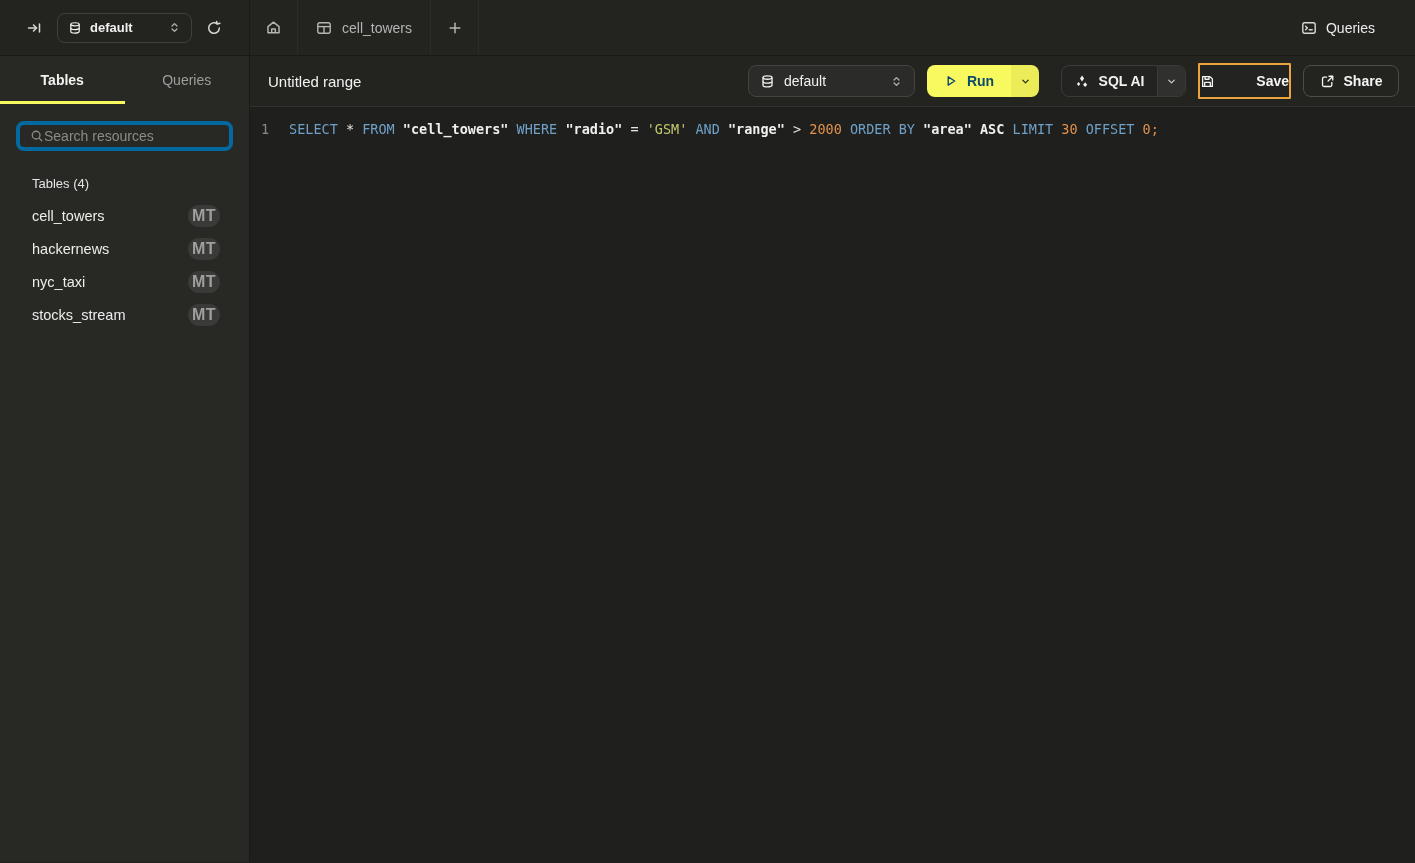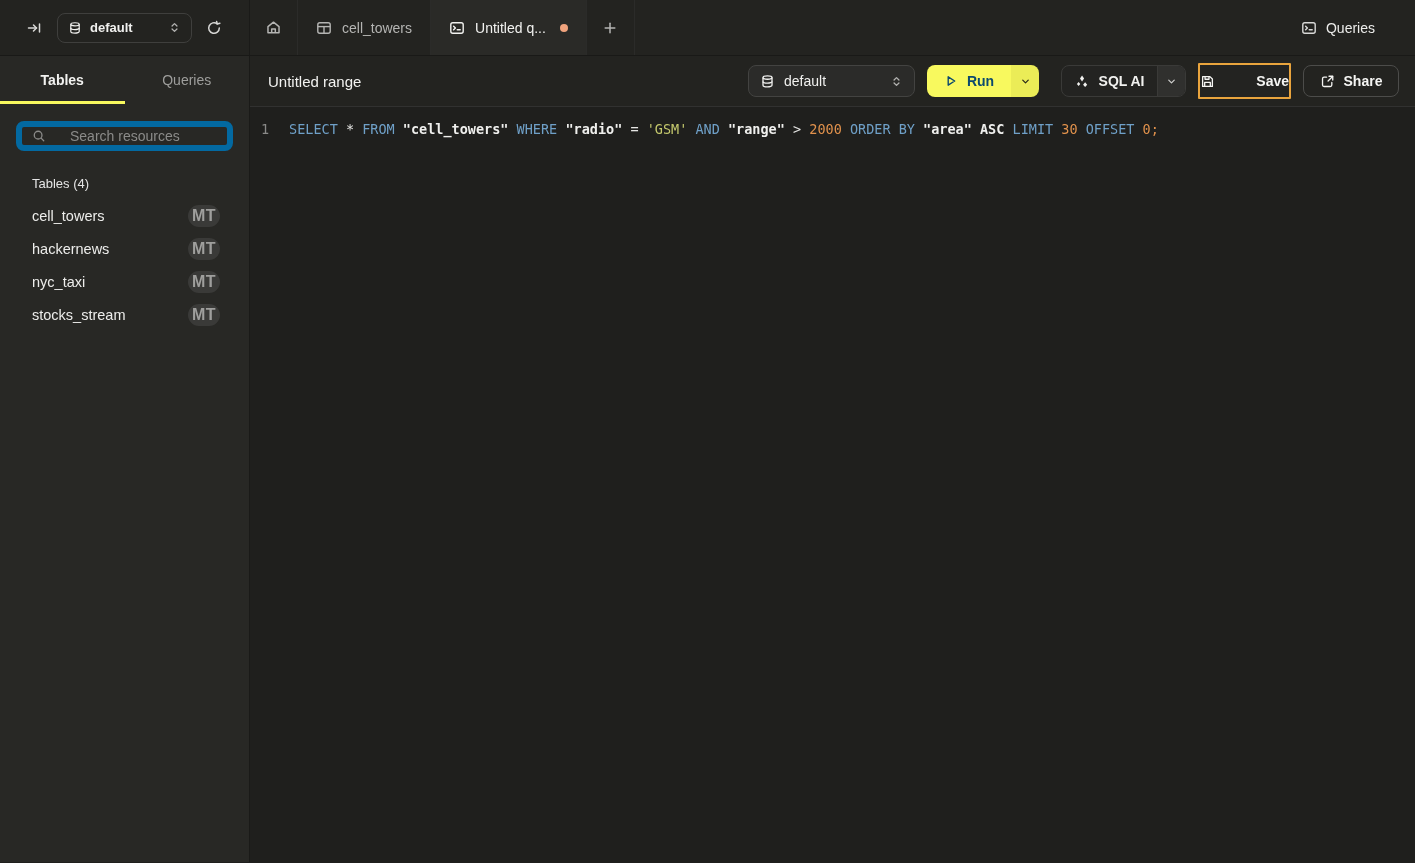--- a/index.html
+++ b/index.html
@@ -58,22 +58,22 @@
   .side-tab.active::after {
     content:""; position:absolute; left:0; right:0; bottom:0; height:3px; background:var(--accent,#f8f95e);
   }
   .new-table-btn {
     margin:19px 16px 0; height:32px; border:none; border-radius:8px;
     background:#f8f95e; color:#191917; font-size:14px; font-weight:600;
     display:flex; align-items:center; justify-content:center; gap:9px; cursor:pointer;
     font-family:inherit;
   }
   .search-box {
-    margin:17px 16px 0; height:30px; border:6px solid #0369a1; border-radius:8px;
-    display:flex; align-items:center; padding:0 10px; gap:24px; color:#8b8b89;
+    margin:17px 16px 0; height:30px; border:4px solid #0369a1; border-radius:8px;
+    display:flex; align-items:center; padding:0 10px; gap:0; color:#8b8b89;
   }
   .search-box input {
     flex:1; background:transparent; border:none; outline:none;
     color:#e8e8e6; font-size:14px; font-family:inherit;
   }
   .search-box input::placeholder { color:#8b8b89; }
   .section-label { margin:25px 0 0 32px; font-size:13px; color:#e5e5e5; }
   .table-list { margin-top:8px; }
   .table-item {
     height:33px; display:flex; align-items:center; padding:0 29px 0 32px; cursor:pointer;
@@ -181,31 +181,20 @@
     <div class="tab">
       <span>
         <svg width="16" height="16" viewBox="0 0 16 16" fill="none" stroke="currentColor" stroke-width="1.4">
           <rect x="1.8" y="2.8" width="12.4" height="10.4" rx="2"></rect>
           <line x1="1.8" y1="6.6" x2="14.2" y2="6.6"></line>
           <line x1="8" y1="6.6" x2="8" y2="13.2"></line>
         </svg>
       </span>
       <span>cell_towers</span>
     </div>
-    <div class="tab active">
-      <span>
-        <svg width="16" height="16" viewBox="0 0 16 16" fill="none" stroke="currentColor" stroke-width="1.4" stroke-linecap="round" stroke-linejoin="round">
-          <rect x="1.8" y="2.8" width="12.4" height="10.4" rx="2"></rect>
-          <path d="M4.6 6.2 L6.4 8 L4.6 9.8"></path>
-          <line x1="8.2" y1="9.8" x2="11.2" y2="9.8"></line>
-        </svg>
-      </span>
-      <span>Untitled q...</span>
-      <span class="dot" style="background:#f0a37d"></span>
-    </div>
     <div class="tab-plus">
       <span>
         <svg width="16" height="16" viewBox="0 0 16 16" fill="none" stroke="currentColor" stroke-width="1.5" stroke-linecap="round">
           <line x1="8" y1="3.2" x2="8" y2="12.8"></line>
             <line x1="3.2" y1="8" x2="12.8" y2="8"></line>
         </svg>
       </span>
     </div>
     <div class="topbar-spacer"></div>
     <button class="queries-btn">

